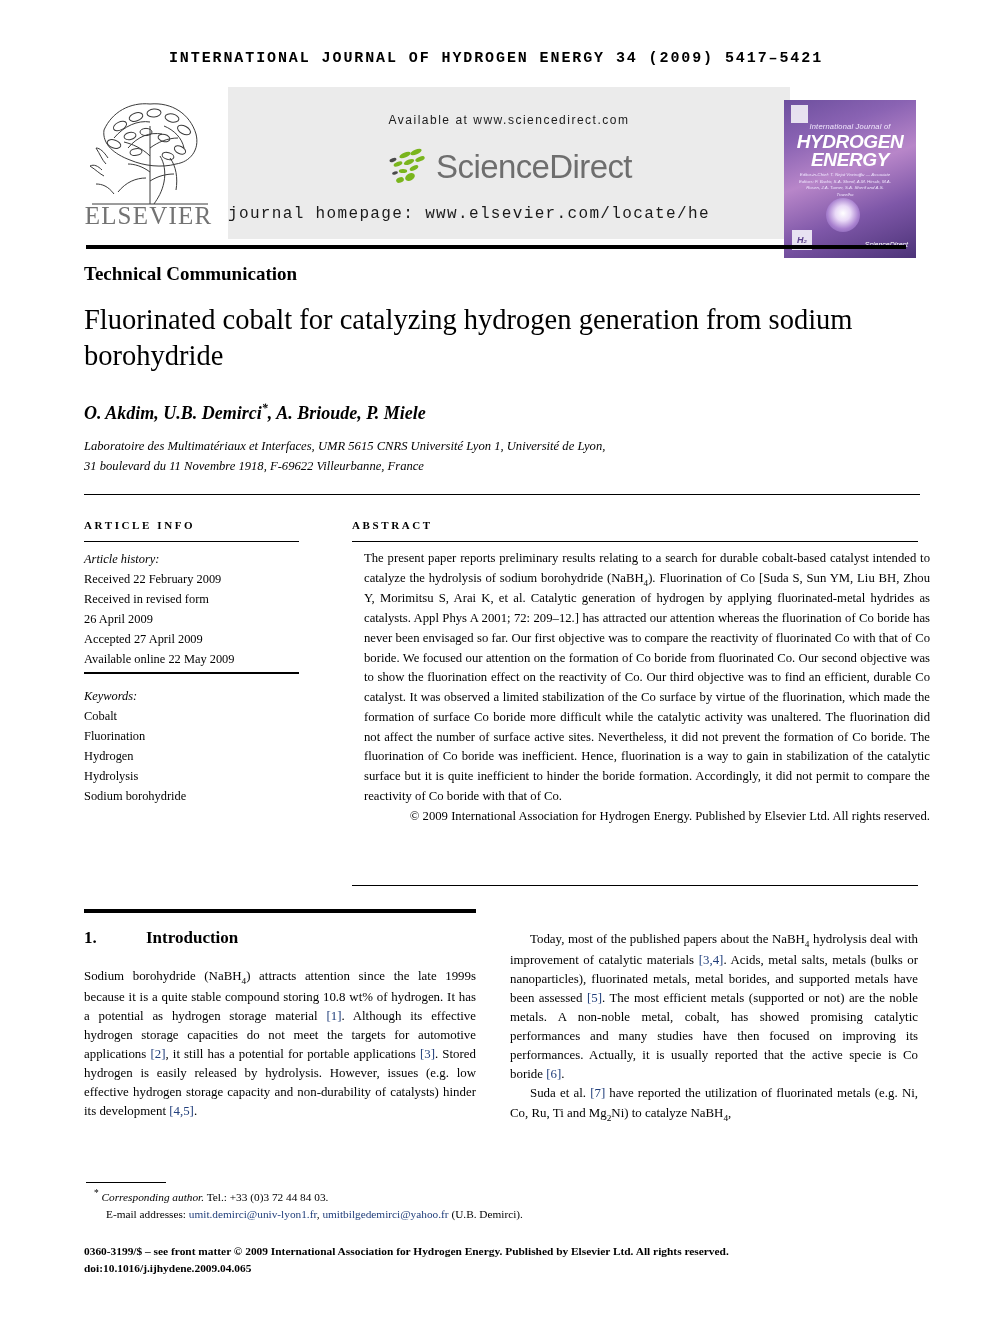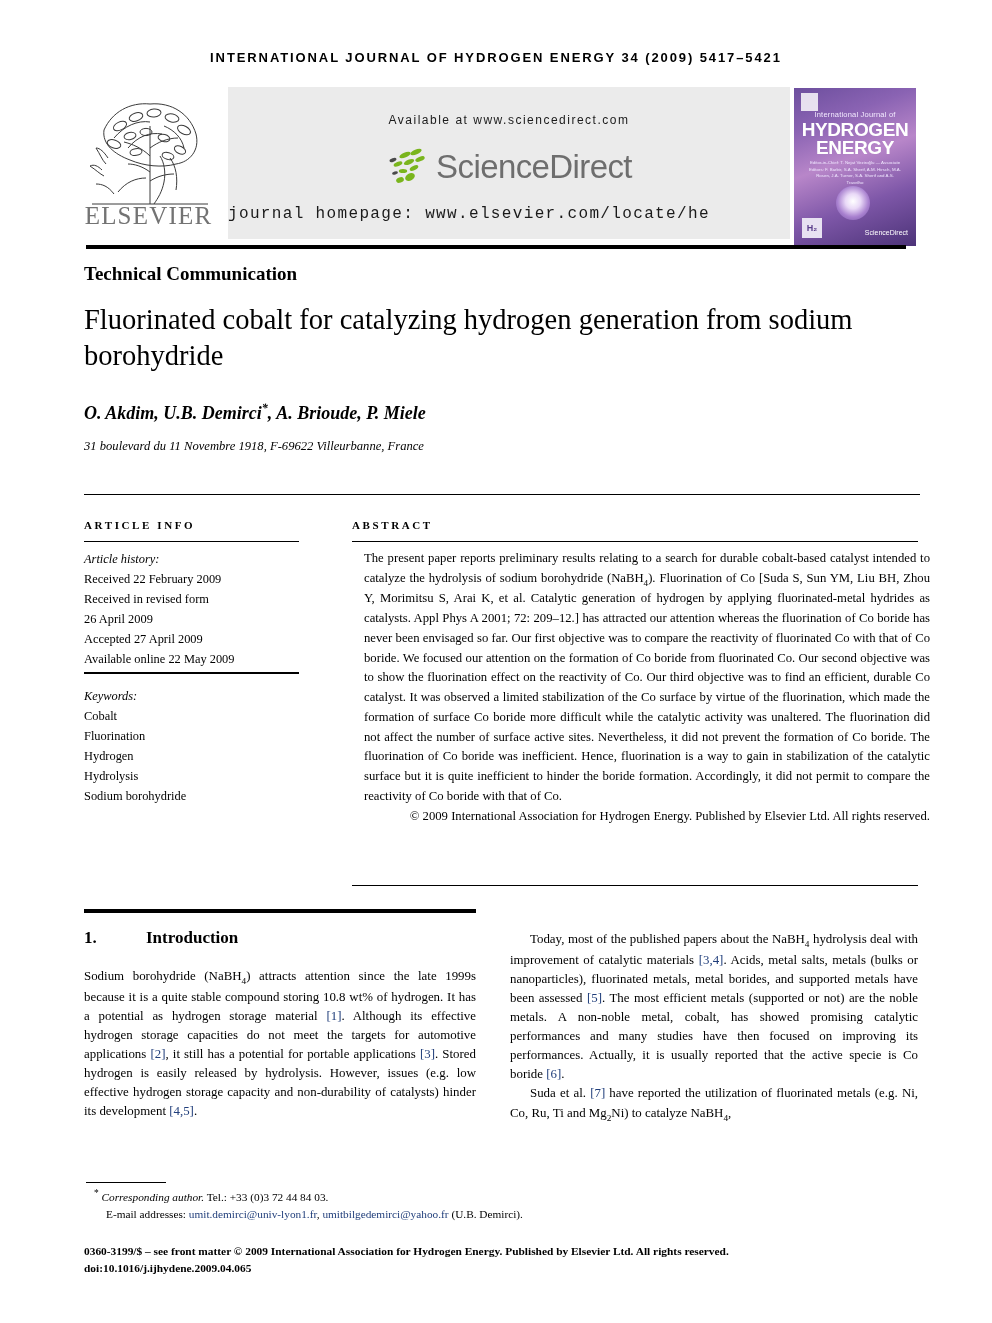--- a/index.html
+++ b/index.html
@@ -21,22 +21,22 @@
     width: 992px;
     height: 1323px;
   }
 
   
   .running-head {
     position: absolute;
     left: 76px; top: 50px;
     width: 840px;
     text-align: center;
-    font-family: Liberation Sans, sans-serif;
-    font-size: 13px;
+    font-family: Liberation Mono, monospace;
+    font-size: 15px;
     font-weight: bold;
     letter-spacing: 1.9px;
     text-transform: uppercase;
     color: #000;
   }
 
   
   .banner {
     position: absolute;
     left: 76px; top: 84px;
@@ -106,25 +106,26 @@
     width: 100%;
     text-align: left;
     font-family: Liberation Mono, monospace;
     font-size: 16px;
     letter-spacing: 1.35px;
     color: #1a1a1a;
   }
 
   .cover {
     position: absolute;
-    right: 0; top: 4px;
-    width: 122px;
+    right: 0; top: 16px;
+    width: 132px;
     height: 158px;
     background: linear-gradient(160deg,#6d4f9e 0%, #8a63b3 22%, #b886c9 45%, #7e57a8 70%, #4c3378 100%);
     overflow: hidden;
+    font-style: italic;
   }
   .cover-inner { position: absolute; inset: 0; }
   .cover-els {
     position: absolute; left: 7px; top: 5px;
     width: 17px; height: 18px;
     background: rgba(255,255,255,0.82);
   }
   .cover-sub {
     position: absolute; left: 0; top: 22px; width: 100%;
     text-align: center;
@@ -387,20 +388,21 @@
   <div class="rule-thick" style="left:86px; top:245px; width:820px;"></div>
 
   <div class="tech-comm">Technical Communication</div>
   <div class="art-title">Fluorinated cobalt for catalyzing hydrogen generation from sodium borohydride</div>
 
   <div class="authors">
     <span>O. Akdim, U.B. Demirci</span><sup>*</sup><span>, A. Brioude, P. Miele</span>
   </div>
 
   <div class="affil">
+    <div>Laboratoire des Multimatériaux et Interfaces, UMR 5615 CNRS Université Lyon 1, Université de Lyon,</div>
     <div>31 boulevard du 11 Novembre 1918, F-69622 Villeurbanne, France</div>
   </div>
 
   <div class="rule-thin" style="left:84px; top:494px; width:836px;"></div>
 
   <div class="col-head" style="left:84px; top:519px;">ARTICLE INFO</div>
   <div class="col-head" style="left:352px; top:519px;">ABSTRACT</div>
 
   <div class="rule-thin" style="left:84px; top:541px; width:215px;"></div>
   <div class="rule-thin" style="left:352px; top:541px; width:566px;"></div>

